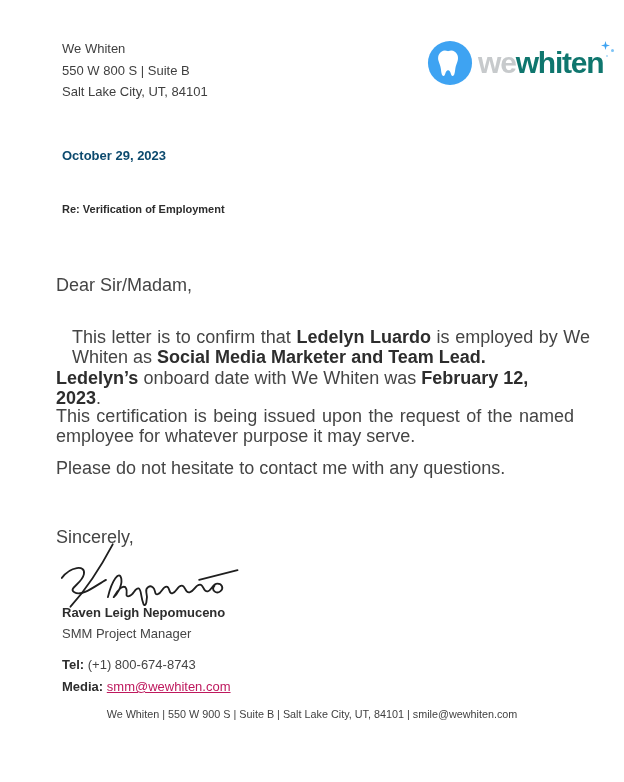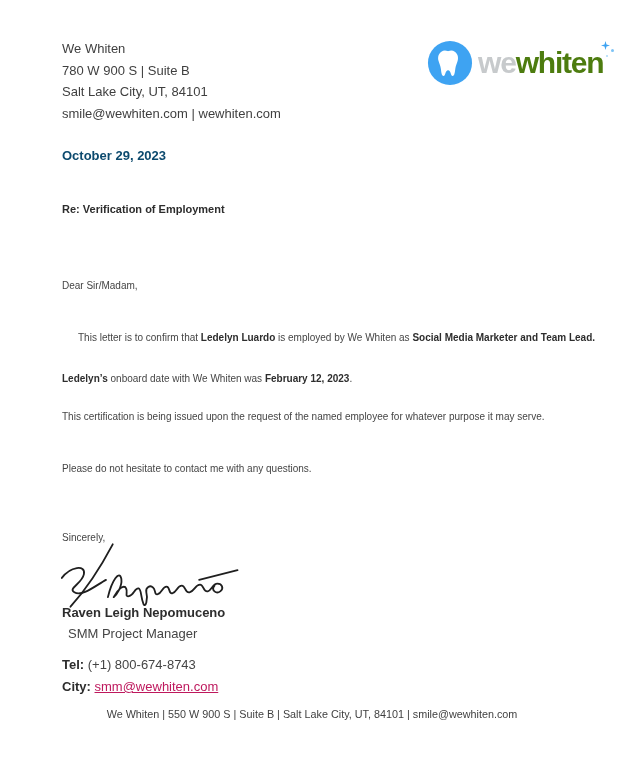--- a/index.html
+++ b/index.html
@@ -29,21 +29,21 @@
   .logo-mark { width: 46px; height: 46px; display: block; }
   .logo-text {
     margin-left: 5px;
     font-size: 30px;
     font-weight: bold;
     letter-spacing: -1.2px;
     line-height: 1;
     white-space: nowrap;
   }
   .logo-we { color: #c7cacc; }
-  .logo-whiten { color: #4d7c0f; }
+  .logo-whiten { color: #0f766e; }
   .sparkle-wrap { position: relative; width: 0; height: 0; }
   .sparkle-star {
     position: absolute; left: -2px; top: -22px;
     width: 9px; height: 9px;
   }
   .sparkle-dot1 {
     position: absolute; left: 8px; top: -14px;
     width: 3px; height: 3px; border-radius: 50%;
     background: #7cc3f6;
   }
@@ -52,37 +52,37 @@
     width: 2px; height: 2px; border-radius: 50%;
     background: #a8d7f9;
   }
 
   
   .bold-dark, b { font-weight: bold; color: #2d2d2d; }
   .date-line { left: 62px; top: 148px; font-size: 13px; font-weight: bold; color: #0c4a6e; }
   .subject-line { left: 62px; top: 203px; font-size: 11px; font-weight: bold; color: #2d2d2d; }
 
   .bodyblock {
-    left: 62px; width: 518px;
-    font-size: 10px;
+    left: 56px; width: 518px;
+    font-size: 18px;
     line-height: 19.5px;
     color: #454545;
   }
   .justify { text-align: justify; }
   .salutation { top: 276px; }
   .para1 { top: 312px; }
   .para2 { top: 369px; }
   .para3 { top: 407px; }
   .para4 { top: 459px; }
   .closing { top: 528px; }
 
   
   .signature { left: 58px; top: 541px; width: 192px; height: 70px; }
   .signer-name { left: 62px; top: 605px; font-size: 13px; font-weight: bold; color: #2d2d2d; }
-  .signer-title { left: 68px; top: 626px; font-size: 13px; color: #454545; }
+  .signer-title { left: 62px; top: 626px; font-size: 13px; color: #454545; }
 
   
   .tel-line { left: 62px; top: 657px; font-size: 13px; color: #454545; }
   .email-line { left: 62px; top: 679px; font-size: 13px; color: #454545; }
   .contact-label { font-weight: bold; color: #2d2d2d; }
   .email-link {
     color: #be185d;
     text-decoration: underline;
     cursor: pointer;
   }
@@ -95,23 +95,22 @@
     color: #3f3f3f;
   }
 </style>
 </head>
 <body>
 
 <div class="page">
 
   <div class="abs sender">
     <div>We Whiten</div>
-    <div>780 W 900 S | Suite B</div>
+    <div>550 W 800 S | Suite B</div>
     <div>Salt Lake City, UT, 84101</div>
-    <div>smile@wewhiten.com | wewhiten.com</div>
   </div>
 
   <div class="abs logo">
     <svg class="logo-mark" viewBox="0 0 48 48" aria-hidden="true">
       <circle cx="24" cy="24" r="23" fill="#3ea3f2"></circle>
       <path fill="#ffffff" d="M24 13.2
         c-2.6-2.4-6.3-2.9-9-1
         c-2.9 1.9-4.1 5.7-3 9.5
         c0.8 2.9 2.1 5.5 2.5 8.5
         c0.3 2.4 0.6 7.3 2.8 7.3
@@ -156,17 +155,17 @@
       <path d="M52 58 C56 41 64 29 66 39 C67 47 61 56 58 58 C62 50 69 44 71 49 C73 53 69 58 74 57 C79 56 80 48 84 49 C87 50 86 58 89 65 C91 70 94 60 92 53 C91 48 96 45 99 48 C102 50 100 56 104 55 C108 54 109 47 113 47 C117 47 115 55 119 54 C124 53 124 46 129 46 C133 46 132 54 137 53 C142 52 143 45 148 45 C152 45 151 53 156 52 C160 51 161 44 166 44 C171 44 173 49 169 52 C165 55 159 51 163 46"></path>
       <path d="M147 40 L 187 30"></path>
     </g>
   </svg>
 
   <div class="abs signer-name">Raven Leigh Nepomuceno</div>
   <div class="abs signer-title">SMM Project Manager</div>
 
   <div class="abs tel-line"><span class="contact-label">Tel:</span><span> (+1) 800-674-8743</span></div>
 
-  <div class="abs email-line"><span class="contact-label">City:</span><span>&nbsp;</span><a class="email-link">smm@wewhiten.com</a></div>
+  <div class="abs email-line"><span class="contact-label">Media:</span><span>&nbsp;</span><a class="email-link">smm@wewhiten.com</a></div>
 
   <div class="abs footer">We Whiten | 550 W 900 S | Suite B | Salt Lake City, UT, 84101 | smile@wewhiten.com</div>
 
 </div>
 
 </body></html>

